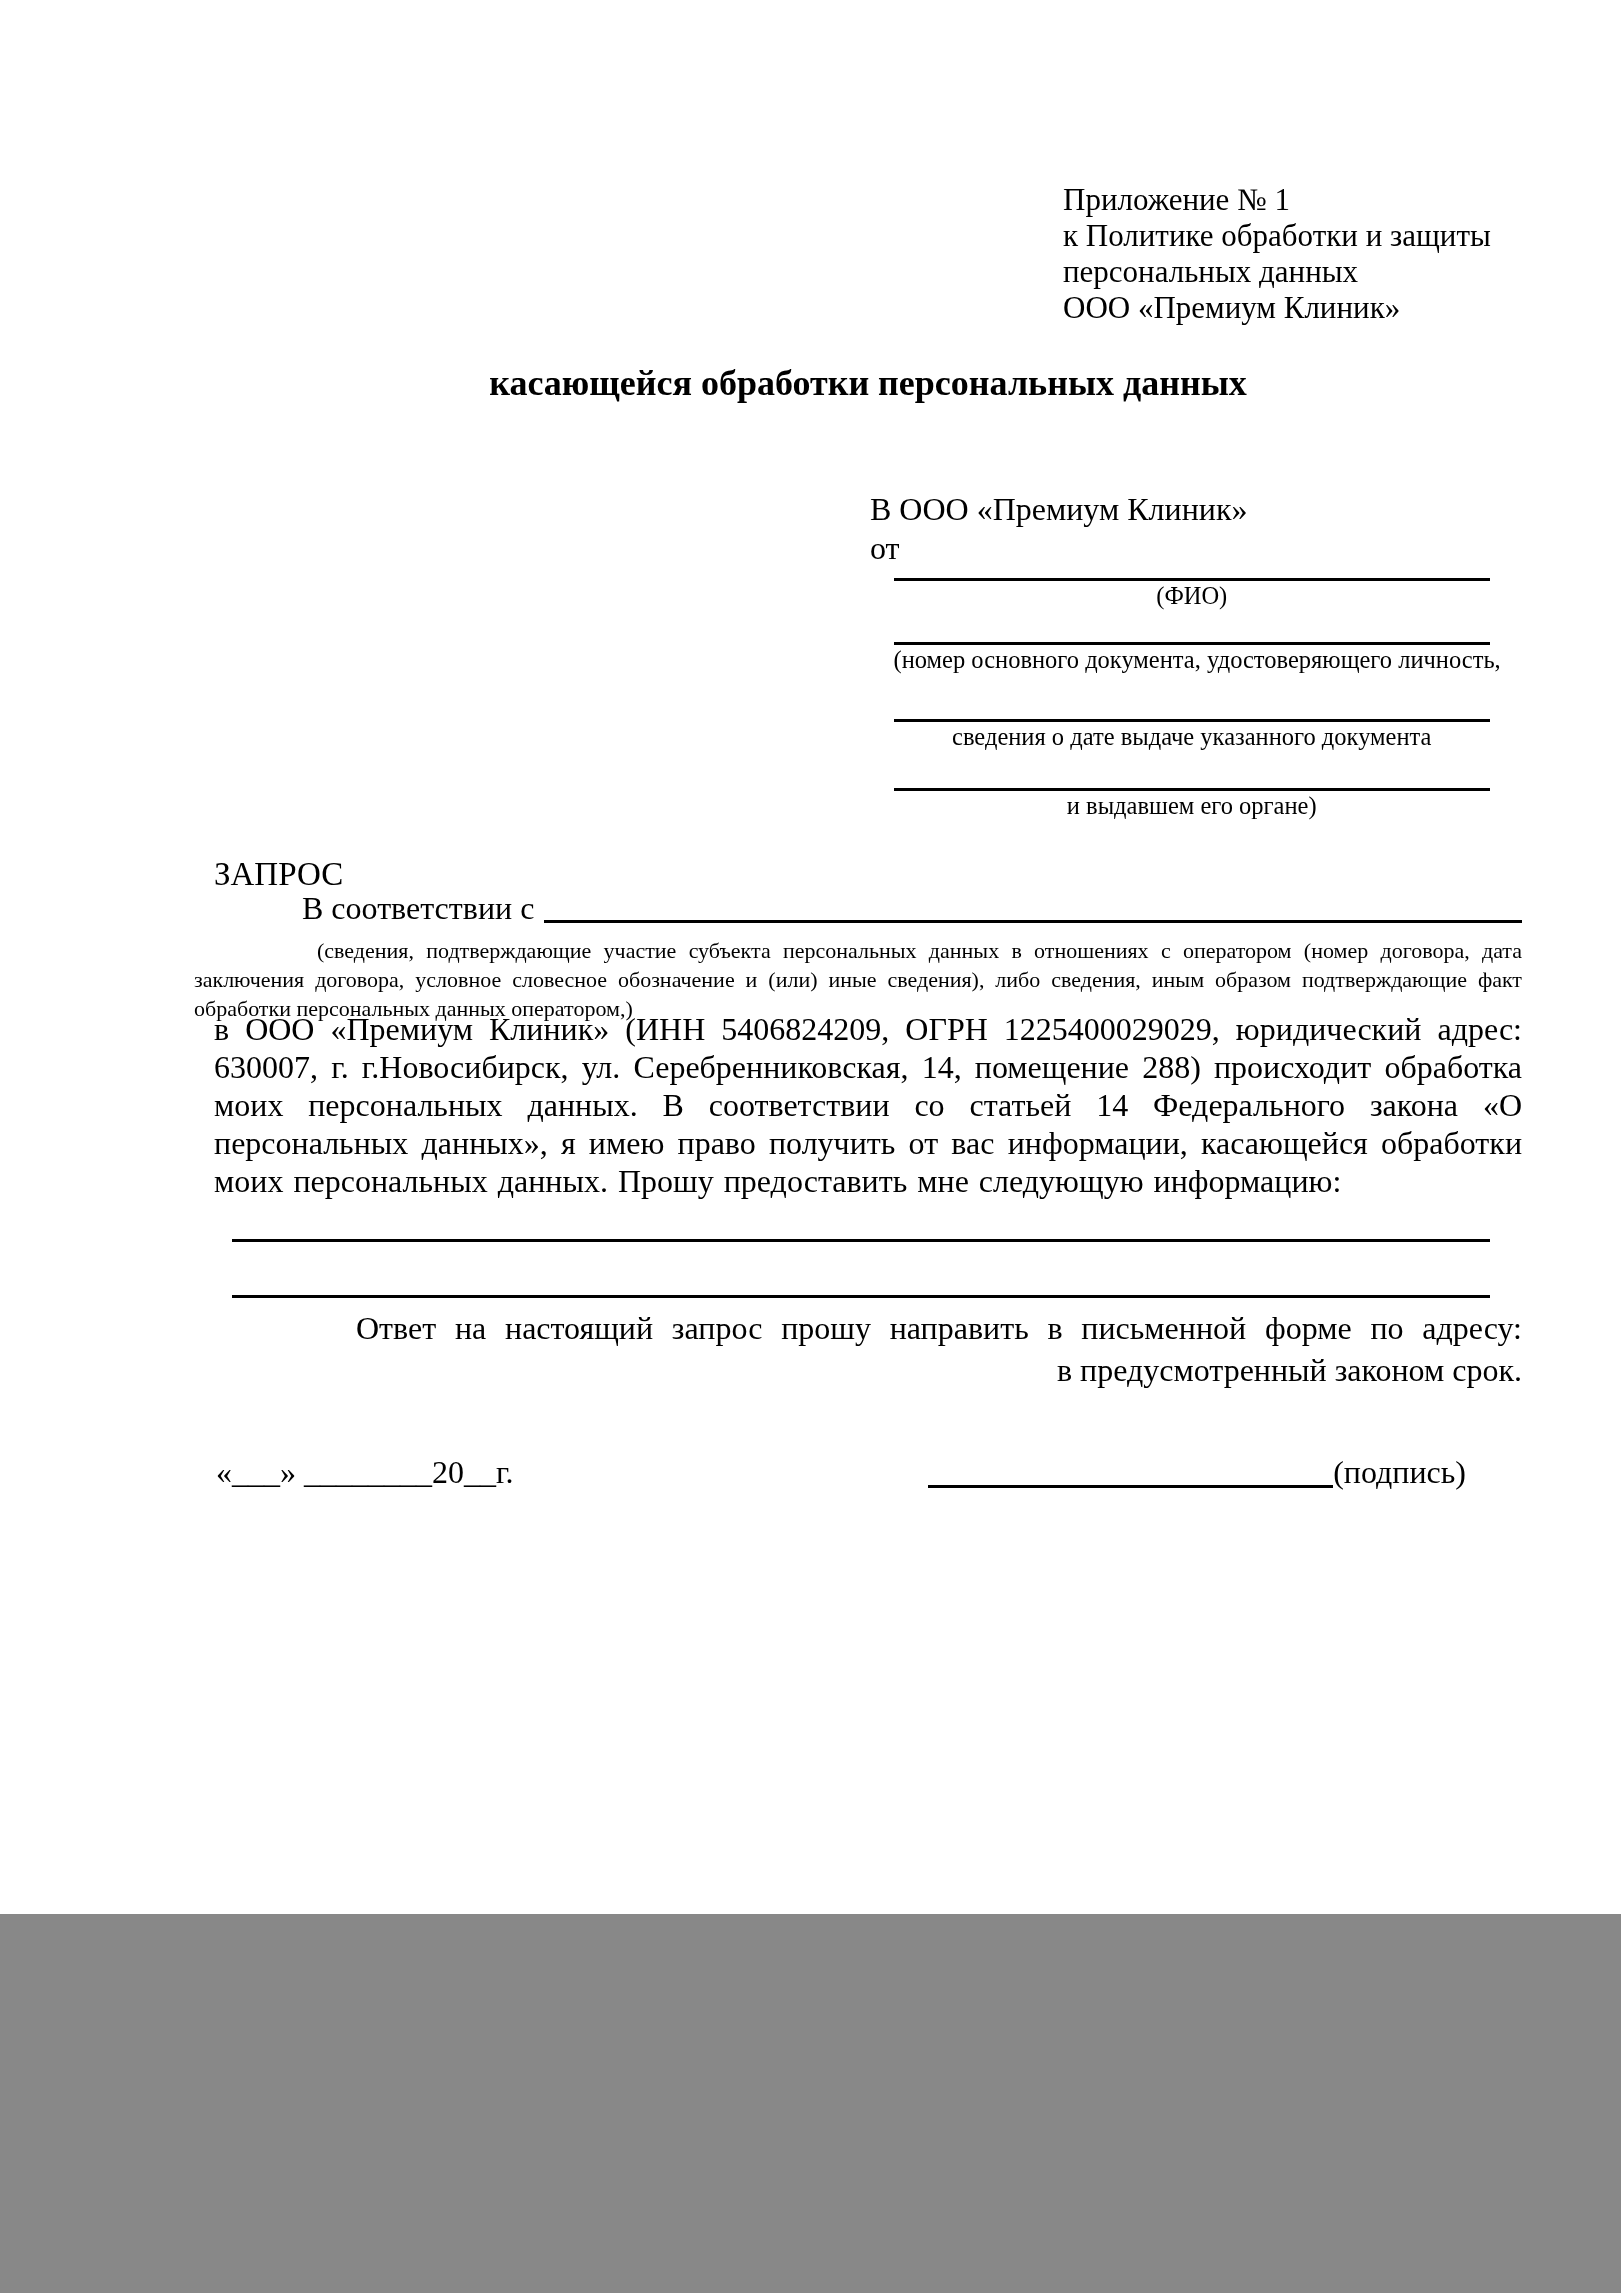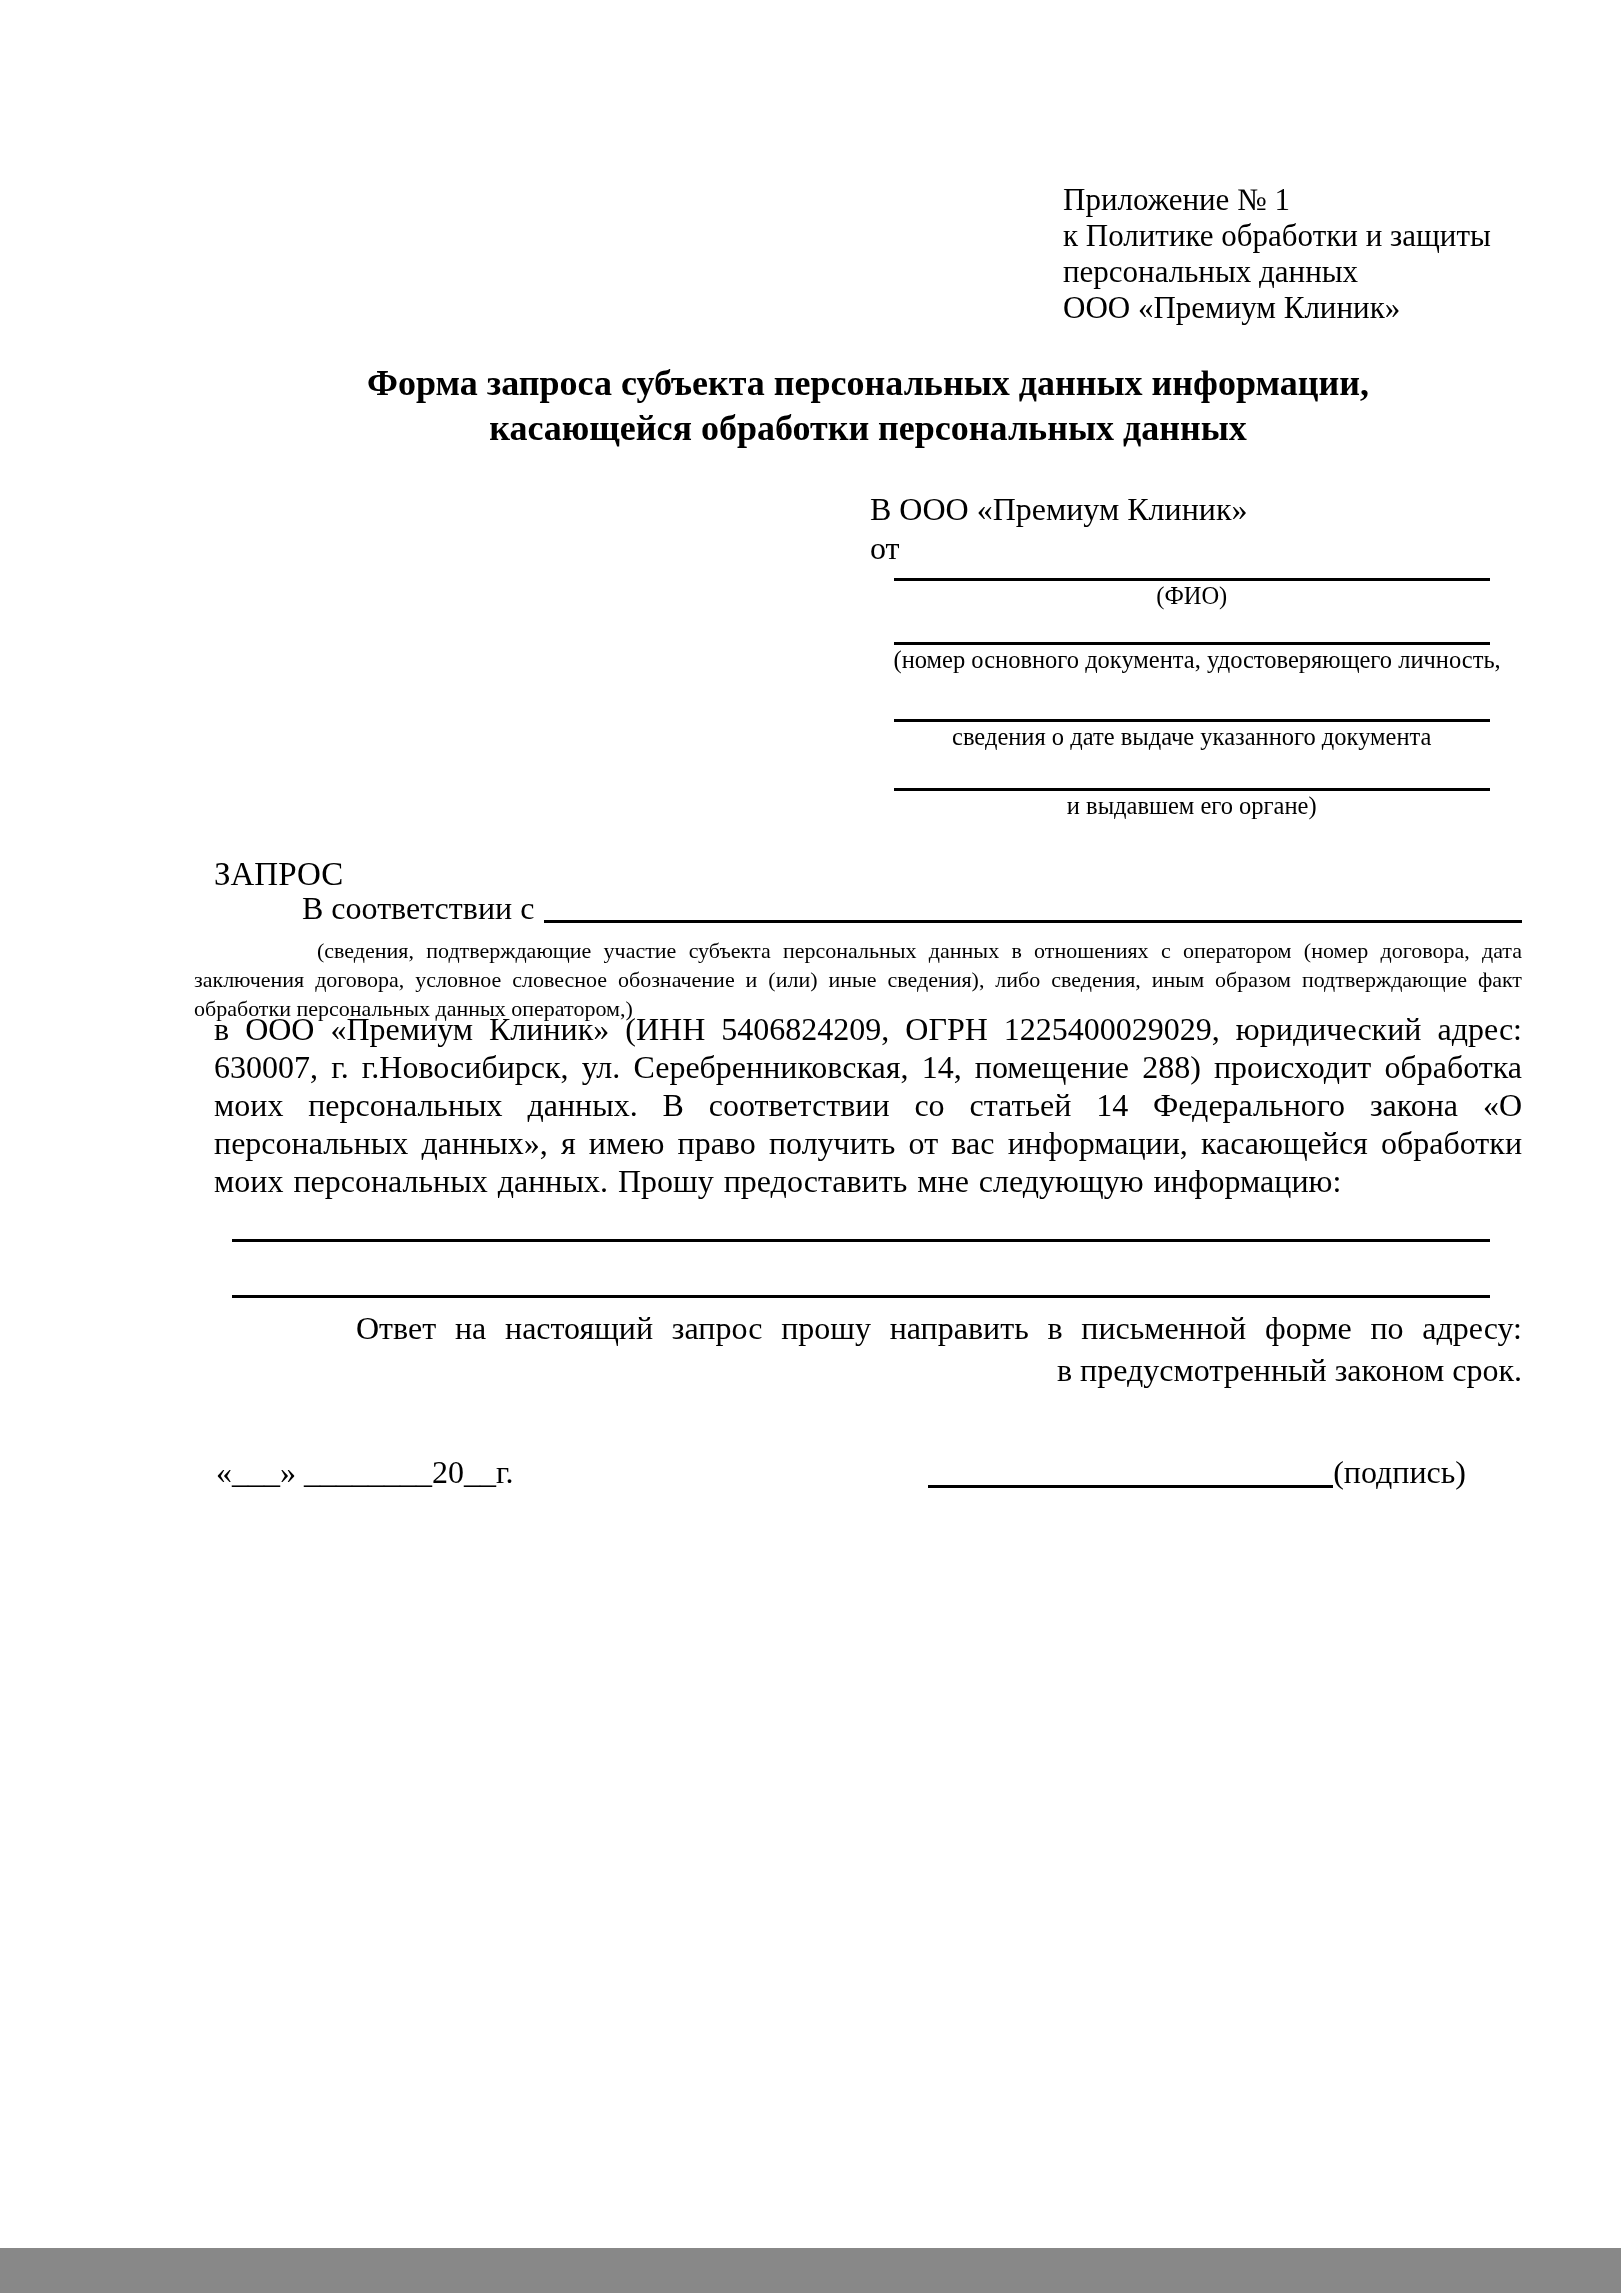--- a/index.html
+++ b/index.html
@@ -1,18 +1,18 @@
 <!DOCTYPE html>
 <html><head>
 <meta charset="utf-8">
 <style>
   html,body{margin:0;padding:0;background:#888;}
   .page{
     position:relative;
-    width:1621px;height:2248px;
+    width:1621px;height:1914px;
     margin:0 auto;
     background:#ffffff;
     color:#000;
     font-family:"Liberation Serif","DejaVu Serif",serif;
     overflow:hidden;
   }
   
   .appendix{
     position:absolute;left:1063px;top:182px;
     font-size:31px;line-height:36px;white-space:nowrap;
@@ -100,21 +100,20 @@
 <div class="page">
 
   <div class="appendix">
     <div>Приложение № 1</div>
     <div>к Политике обработки и защиты</div>
     <div>персональных данных</div>
     <div>ООО «Премиум Клиник»</div>
   </div>
 
   <div class="title">
-    <div>Форма запроса субъекта персональных данных информации,</div>
     <div>касающейся обработки персональных данных</div>
   </div>
 
   <div class="recipient">
     <div>В ООО «Премиум Клиник»</div>
     <div>от</div>
     <div class="uline u1"></div>
     <div class="cap">(ФИО)</div>
     <div class="uline u2"></div>
     <div class="cap">(номер основного документа, удостоверяющего личность,</div>

